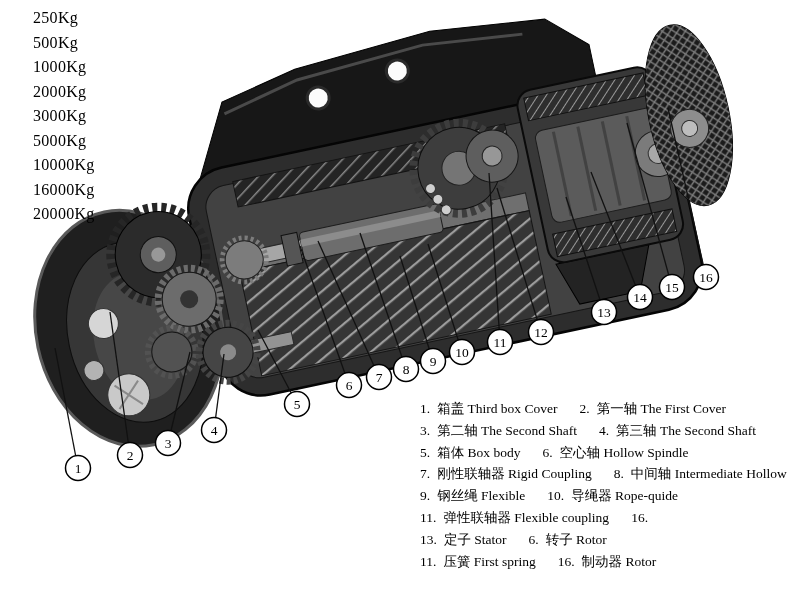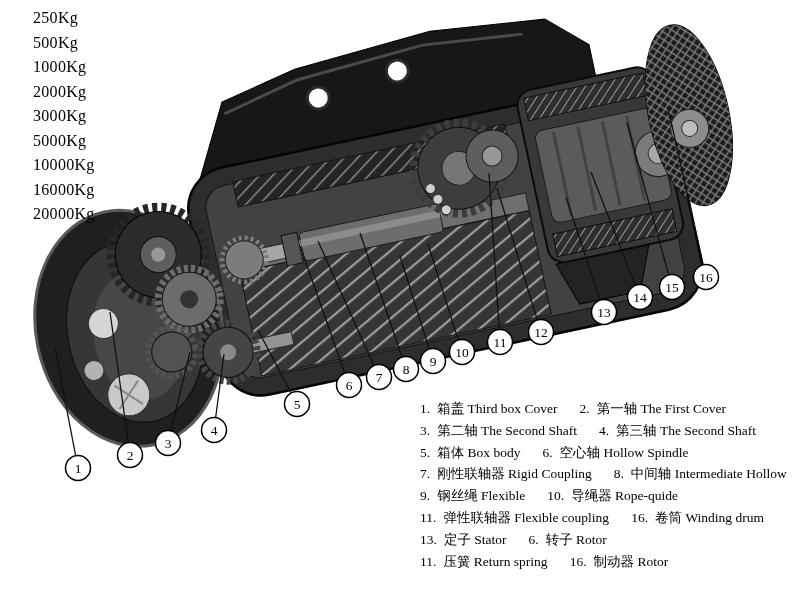--- a/index.html
+++ b/index.html
@@ -278,37 +278,36 @@
           <span>导绳器 Rope-quide</span>
         </div>
     </div>
     <div class="legend-row">
       <div class="legend-item">
           <span class="lnum">11.</span>
           <span>弹性联轴器 Flexible coupling</span>
         </div>
       <div class="legend-item">
           <span class="lnum">16.</span>
-          <span>卷筒 Winding drum</span>
         </div>
     </div>
     <div class="legend-row">
       <div class="legend-item">
           <span class="lnum">13.</span>
           <span>定子 Stator</span>
         </div>
       <div class="legend-item">
           <span class="lnum">6.</span>
           <span>转子 Rotor</span>
         </div>
     </div>
     <div class="legend-row">
       <div class="legend-item">
           <span class="lnum">11.</span>
-          <span>压簧 Return spring</span>
+          <span>压簧 First spring</span>
         </div>
       <div class="legend-item">
           <span class="lnum">16.</span>
           <span>制动器 Rotor</span>
         </div>
     </div>
   </div>
 
 </div>
 

